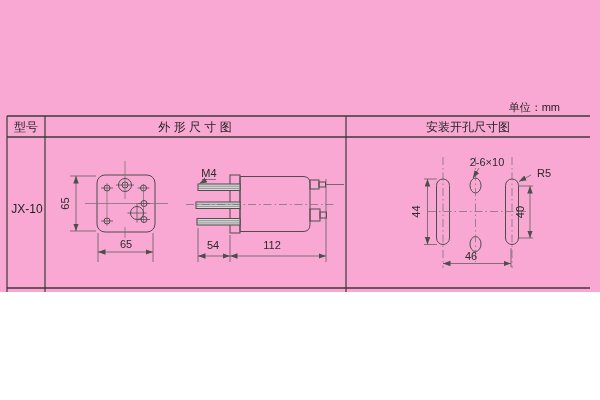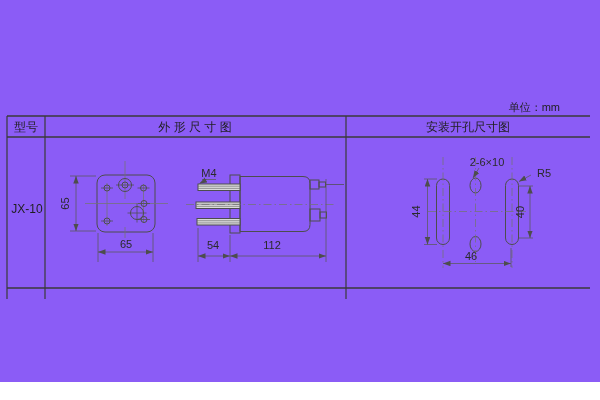--- a/index.html
+++ b/index.html
@@ -1,19 +1,19 @@
 <!DOCTYPE html>
 <html><head>
 <meta charset="utf-8">
 <style>
   html,body{margin:0;padding:0;background:#fff;}
   .canvas{
     position:relative;
-    width:600px;height:382px;
-    background:#8b5cf6;
+    width:600px;height:292px;
+    background:#f9a8d4;
     font-family:"Liberation Sans", sans-serif;
     overflow:hidden;
   }
   svg text{
     font-family:"Liberation Sans", sans-serif;
     fill:#1f1f1f;
   }
   .hdr{font-size:12px;}
   .dim{font-size:11px;fill:#2a2a2a;}
   .unit{font-size:11px;}

